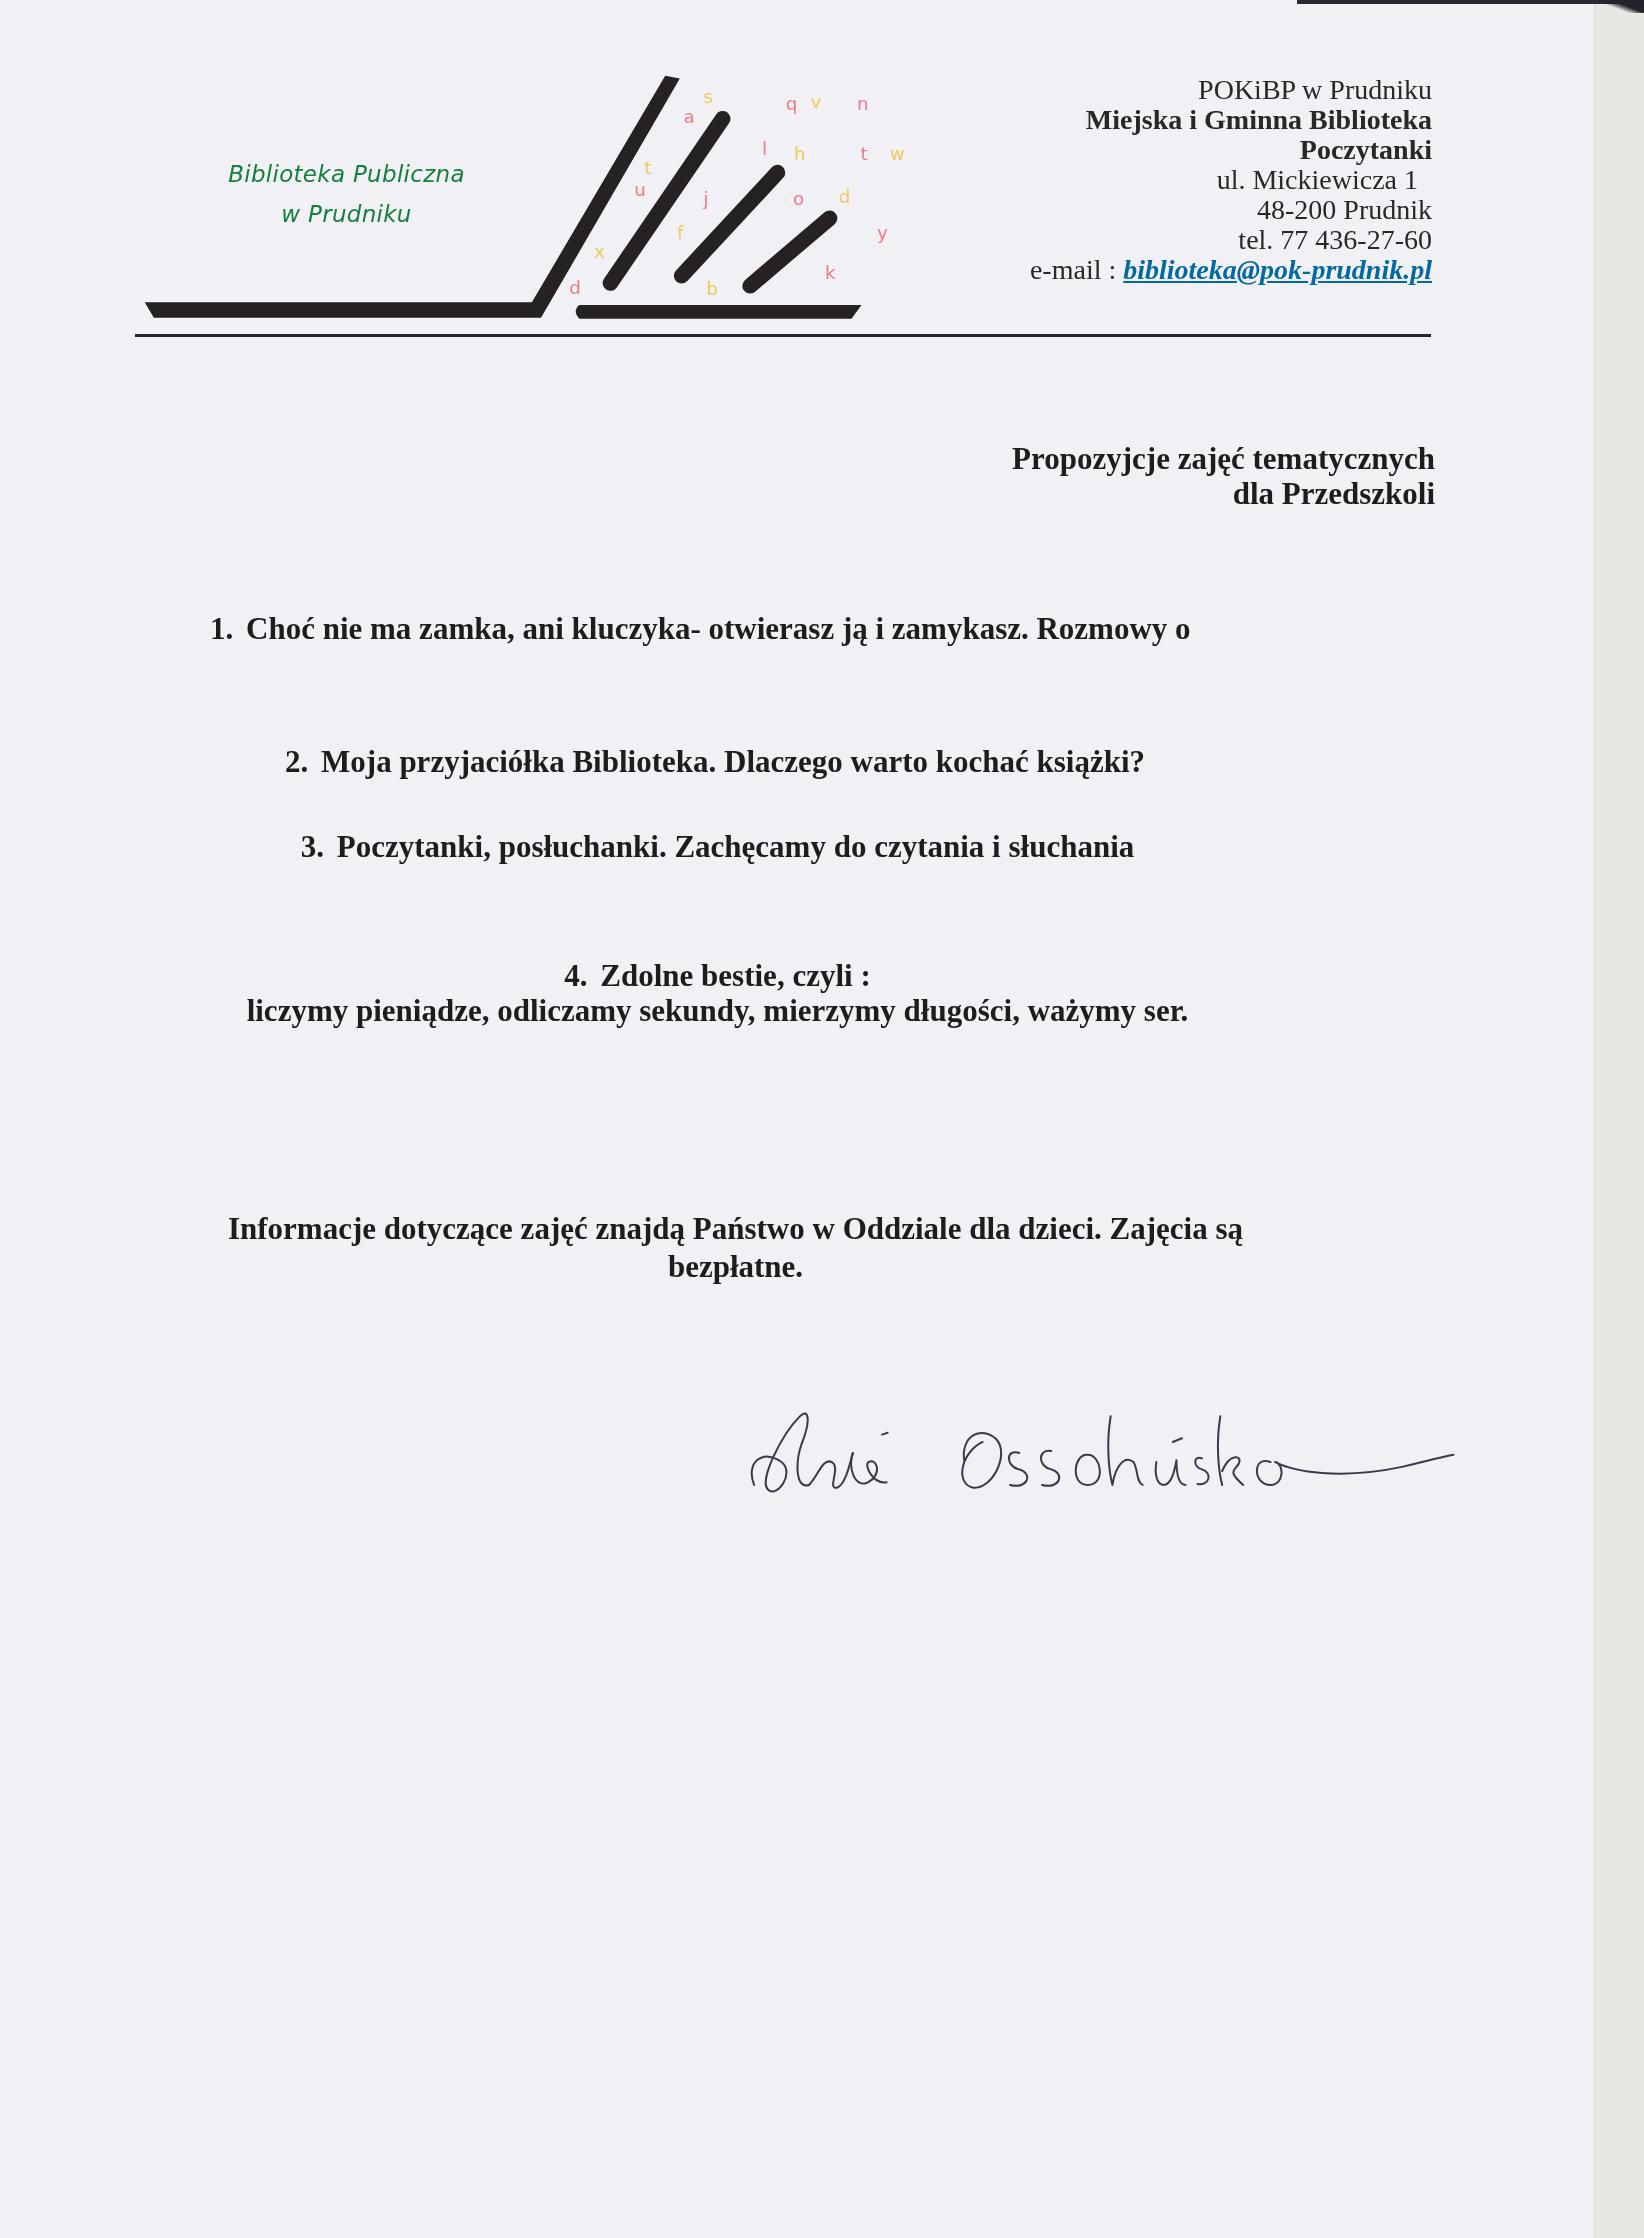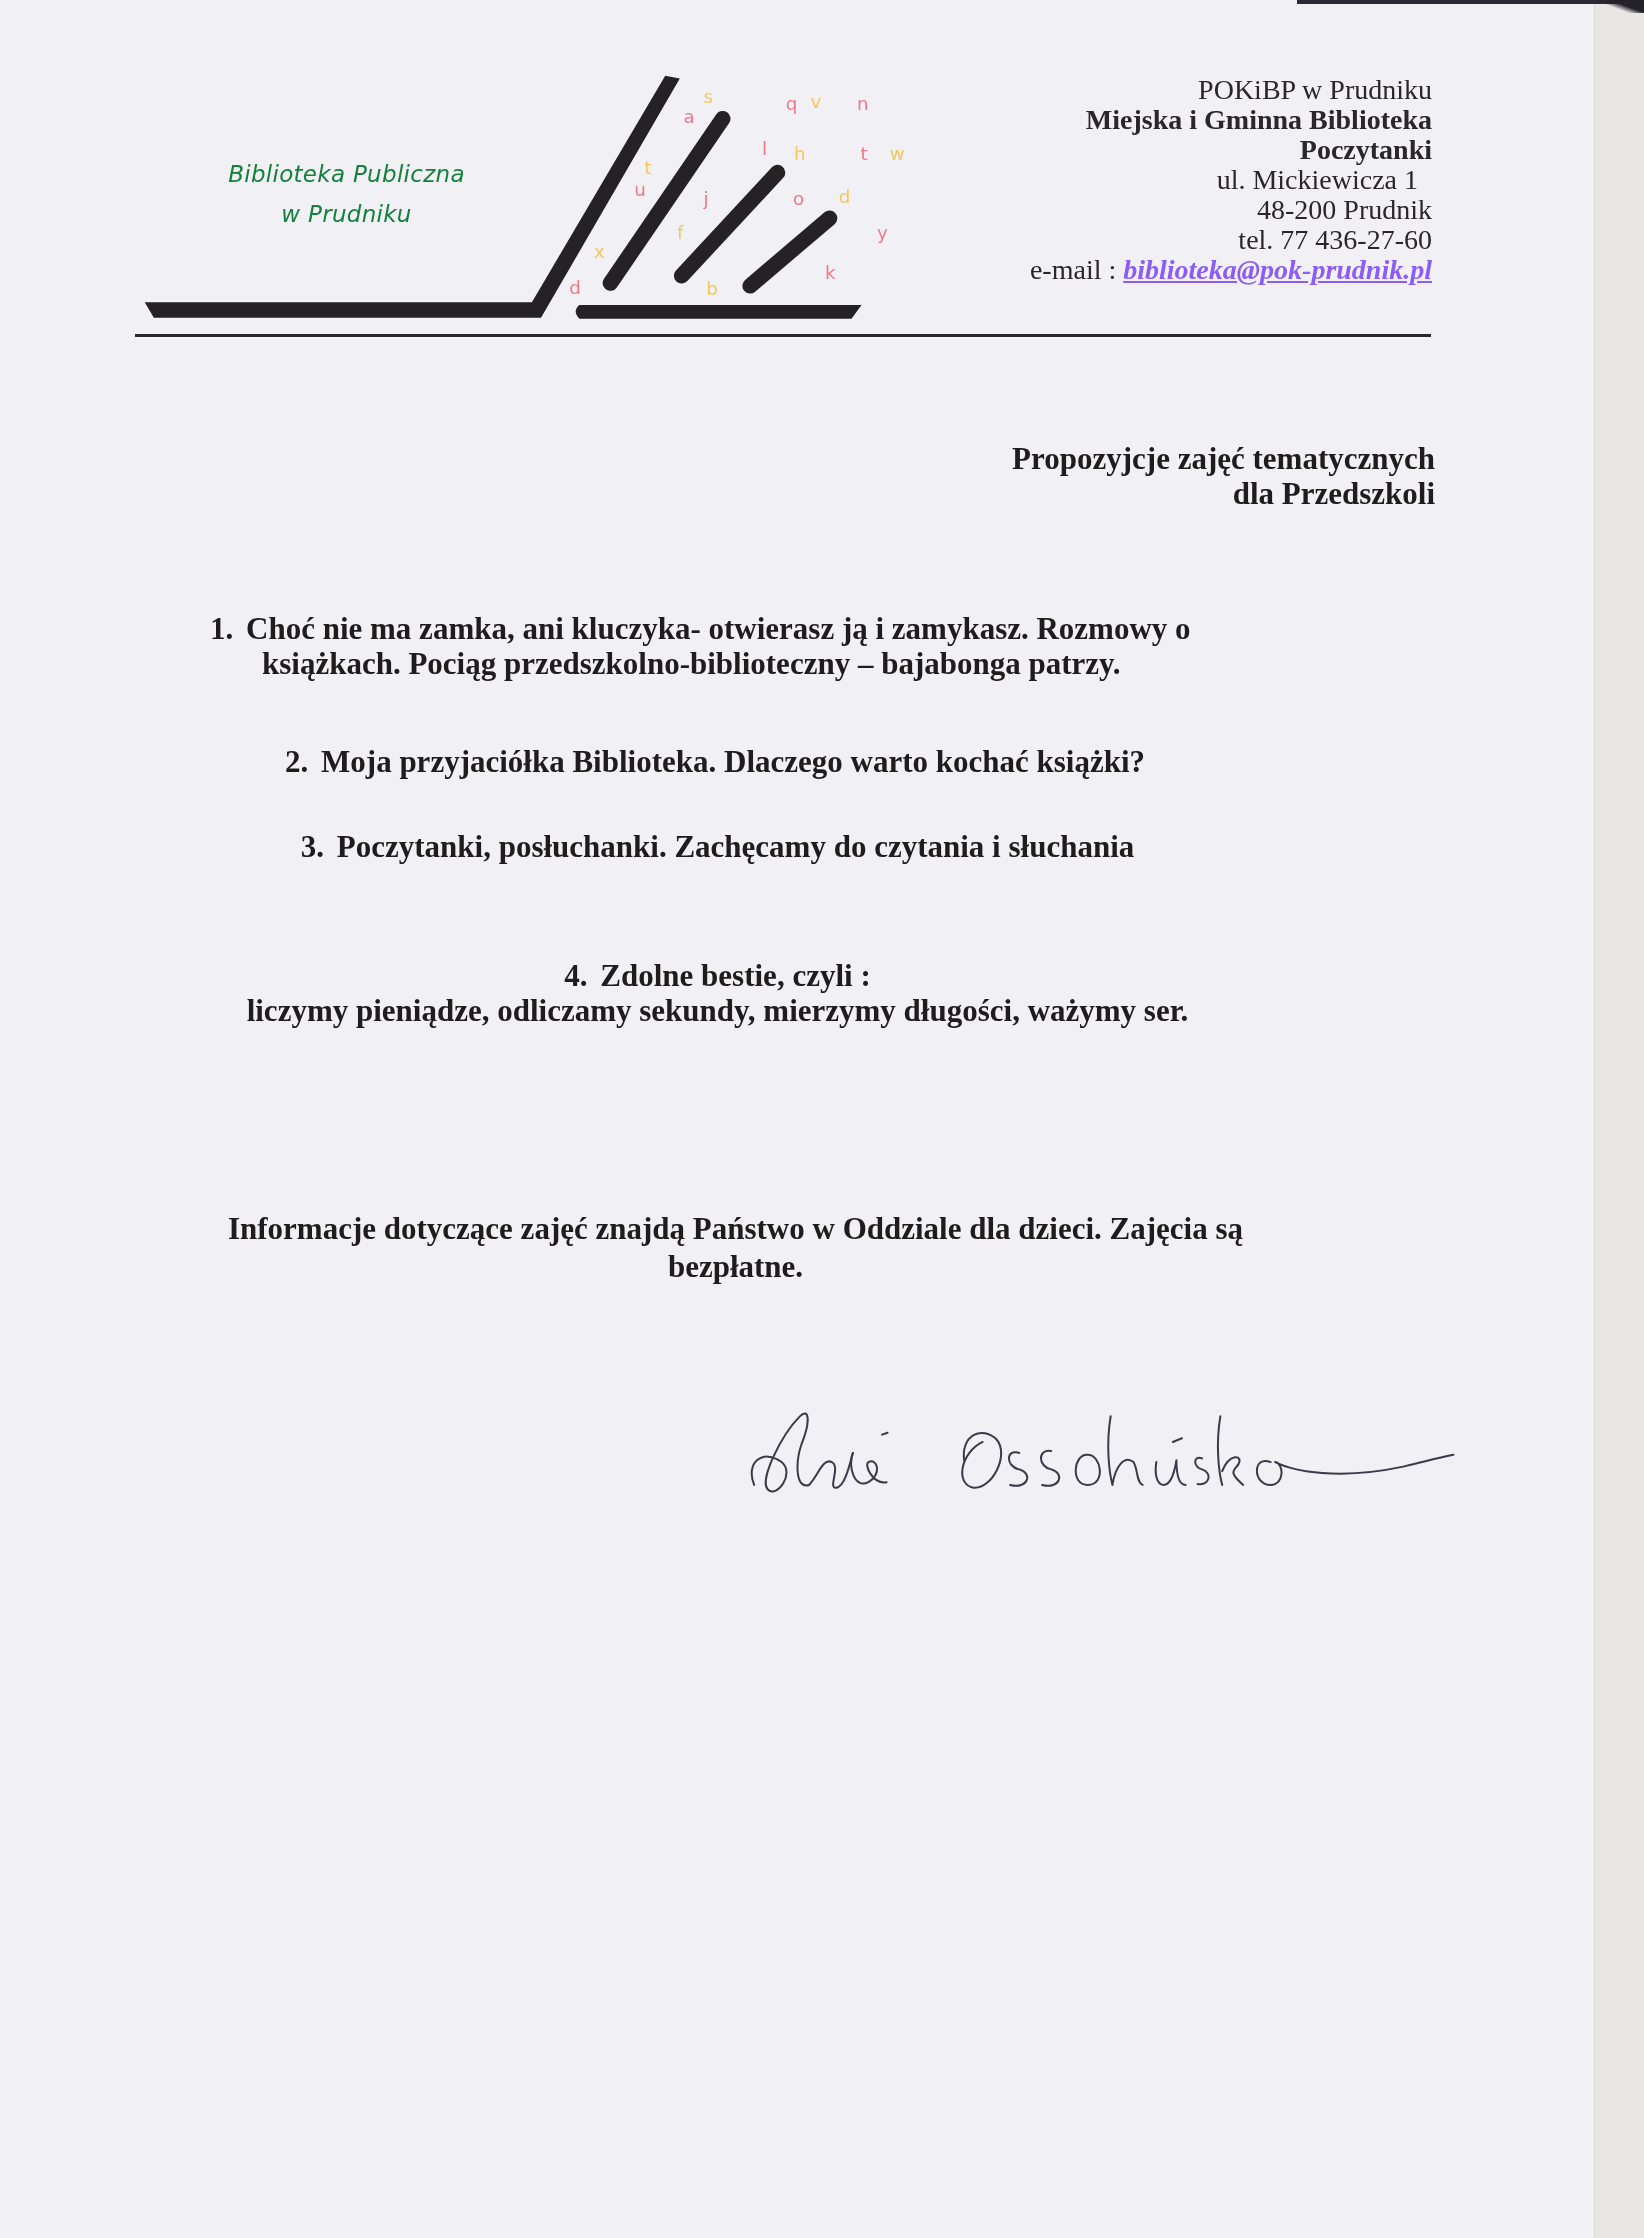--- a/index.html
+++ b/index.html
@@ -80,21 +80,21 @@
       text-align: right;
       font-size: 28px;
       line-height: 30px;
       color: #2b2628;
     }
     .address .bold { font-weight: bold; }
     .address .email-link {
       font-weight: bold;
       font-style: italic;
       text-decoration: underline;
-      color: #8b5cf6;
+      color: #0369a1;
     }
     .header-rule {
       position: absolute;
       left: 135px;
       top: 334px;
       width: 1296px;
       height: 2.7px;
       background: #2b2628;
     }
 
@@ -210,21 +210,20 @@
 <div class="header-rule"></div>
 
 <div class="title">
   <div>Propozyjcje zajęć tematycznych</div>
   <div>dla Przedszkoli</div>
 </div>
 
 <div class="items">
   <div class="item item-1">
     <span class="num">1.</span><span>Choć nie ma zamka, ani kluczyka- otwierasz ją i zamykasz. Rozmowy o</span>
-    <span class="cont">książkach. Pociąg przedszkolno-biblioteczny – bajabonga patrzy.</span>
   </div>
   <div class="item item-2">
     <span class="num">2.</span><span>Moja przyjaciółka Biblioteka. Dlaczego warto kochać książki?</span>
   </div>
   <div class="item item-3">
     <div><span class="num">3.</span><span>Poczytanki, posłuchanki. Zachęcamy do czytania i słuchania</span></div>
   </div>
   <div class="item item-4">
     <div><span class="num">4.</span><span>Zdolne bestie, czyli :</span></div>
     <div>liczymy pieniądze, odliczamy sekundy, mierzymy długości, ważymy ser.</div>

